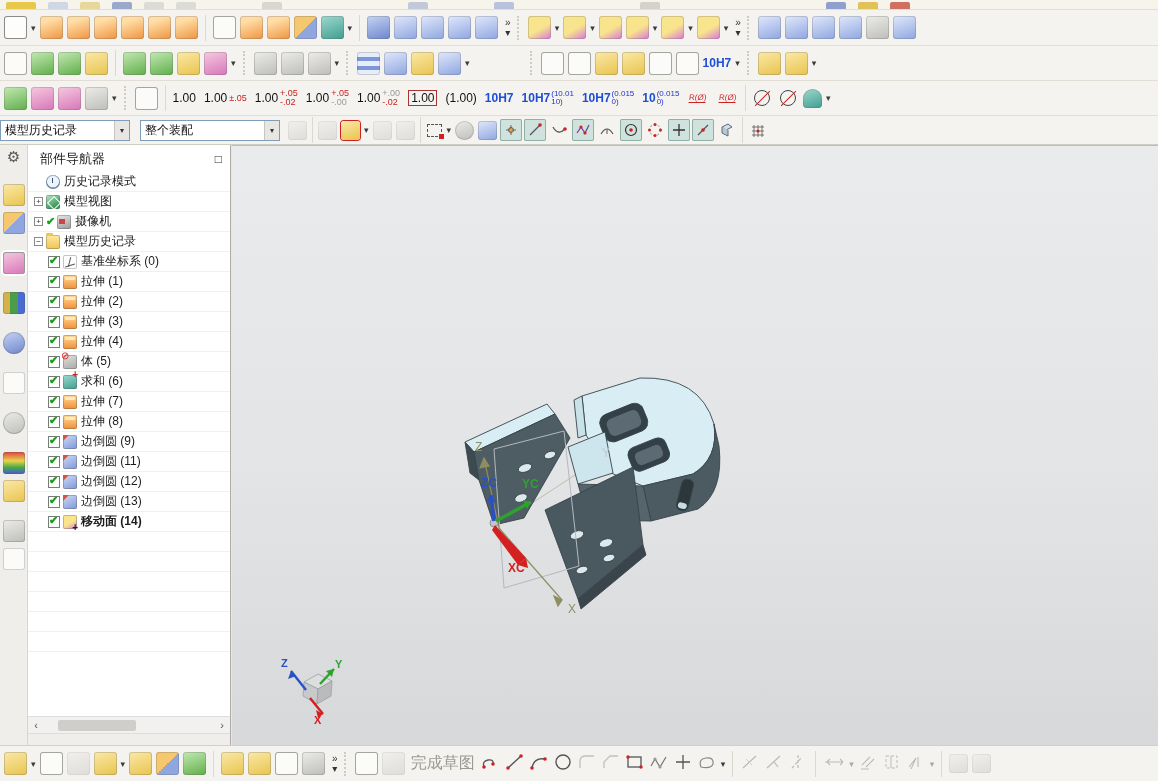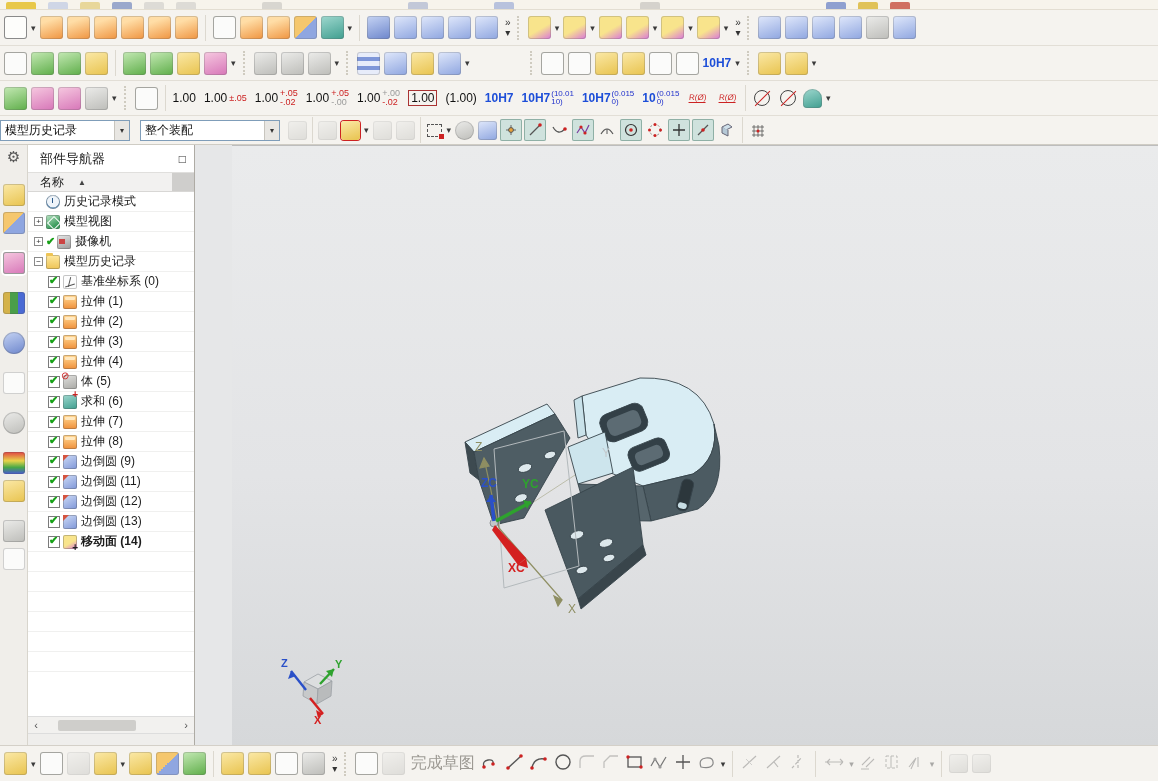--- a/index.html
+++ b/index.html
@@ -56,21 +56,21 @@
   .marq::after{content:"";position:absolute;right:-3px;bottom:-3px;width:5px;height:5px;background:#c22}
 
   
   .main{position:absolute;top:145px;left:0;width:1158px;height:600px;background:#e6e7e8}
   .resbar{position:absolute;left:0;top:0;width:28px;height:600px;background:#f0eeea;border-right:1px solid #d8d5cd;display:flex;flex-direction:column;align-items:center}
   .ric{width:22px;height:22px;border-radius:3px;margin:6px 0 0 0;flex:none;box-shadow:inset 0 0 0 1px rgba(80,80,80,.25)}
   .ric.act{box-shadow:0 0 0 2px #fff, inset 0 0 0 1px #999}
   .gearg{font-size:15px;color:#555;margin-top:3px;line-height:18px}
   .rgap{height:12px;flex:none}
   
-  .nav{position:absolute;left:28px;top:0;width:167px;height:600px;background:#fff;border-right:1px solid #aeaba4;display:flex;flex-direction:column}
+  .nav{position:absolute;left:28px;top:0;width:203px;height:600px;background:#fff;border-right:1px solid #aeaba4;display:flex;flex-direction:column}
   .nav-title{height:27px;display:flex;align-items:center;justify-content:space-between;padding:0 8px 0 12px;font-size:13px;color:#1a1a1a;background:#fff}
   .nav-sq{font-size:12px;color:#333}
   .nav-head{height:20px;background:#f2f1f0;border-top:1px solid #e0dfdd;border-bottom:1px solid #d8d7d5;display:flex;align-items:center;font-size:12px;color:#222;padding-left:12px}
   .nav-head .sort{font-size:8px;color:#444;margin-left:14px}
   .nav-head .corner{margin-left:auto;width:22px;height:18px;background:#cfcecc}
   .tree{flex:1;overflow:hidden}
   .trow{height:20px;display:flex;align-items:center;border-bottom:1px solid #f0f0ef;font-size:12px;color:#1c1c1c;padding-left:6px;white-space:nowrap}
   .trow.bold .tl{font-weight:bold}
   .exp{width:9px;height:9px;border:1px solid #8a8a8a;background:#fff;font-size:8px;line-height:7px;text-align:center;color:#333;margin-right:3px;flex:none}
   .exp.none{visibility:hidden}
@@ -441,25 +441,20 @@
     <div class="rgap"></div>
     <div class="ric c-gr"></div>
     <div class="ric c-wh"></div>
   </div>
 
   <div class="nav">
     <div class="nav-title">
       <span>部件导航器</span>
       <span class="nav-sq">□</span>
     </div>
-    <div class="nav-head">
-      <span>名称</span>
-      <span class="sort">▲</span>
-      <span class="corner"></span>
-    </div>
     <div class="tree">
       <div class="trow">
           <span class="exp none"></span>
           <span class="fi fi-clock"></span>
           <span class="tl">历史记录模式</span>
         </div>
       <div class="trow">
           <span class="exp">+</span>
           <span class="fi fi-views"></span>
           <span class="tl">模型视图</span>

